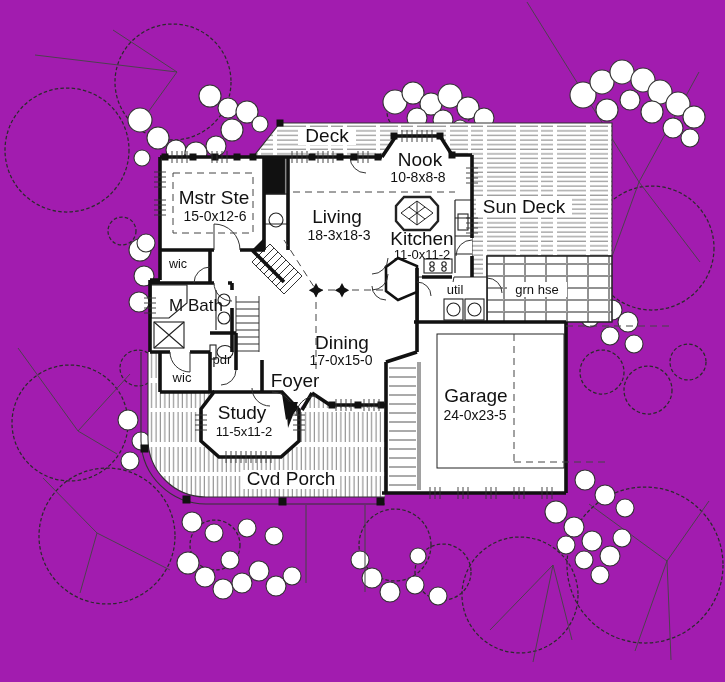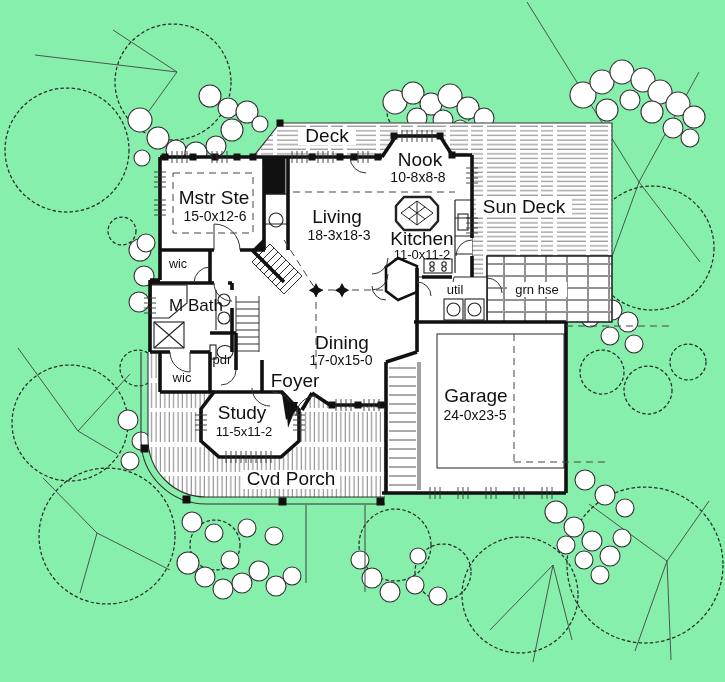--- a/index.html
+++ b/index.html
@@ -1,17 +1,17 @@
 <!DOCTYPE html>
 <html><head>
 <meta charset="utf-8">
 <style>
   html,body{margin:0;padding:0;background:#fff;}
   body{font-family:"Liberation Sans", sans-serif;}
-  #stage{width:725px;height:682px;position:relative;background:#86efac;overflow:hidden;}
+  #stage{width:725px;height:682px;position:relative;background:#a21caf;overflow:hidden;}
   svg{display:block;}
   text{fill:#111;}
   .room-lg{font-size:19px;}
   .room-md{font-size:17px;}
   .dim{font-size:14px;}
   .dim-sm{font-size:13px;}
   .small{font-size:13px;}
   .tiny{font-size:12.5px;}
 </style>
 </head>

